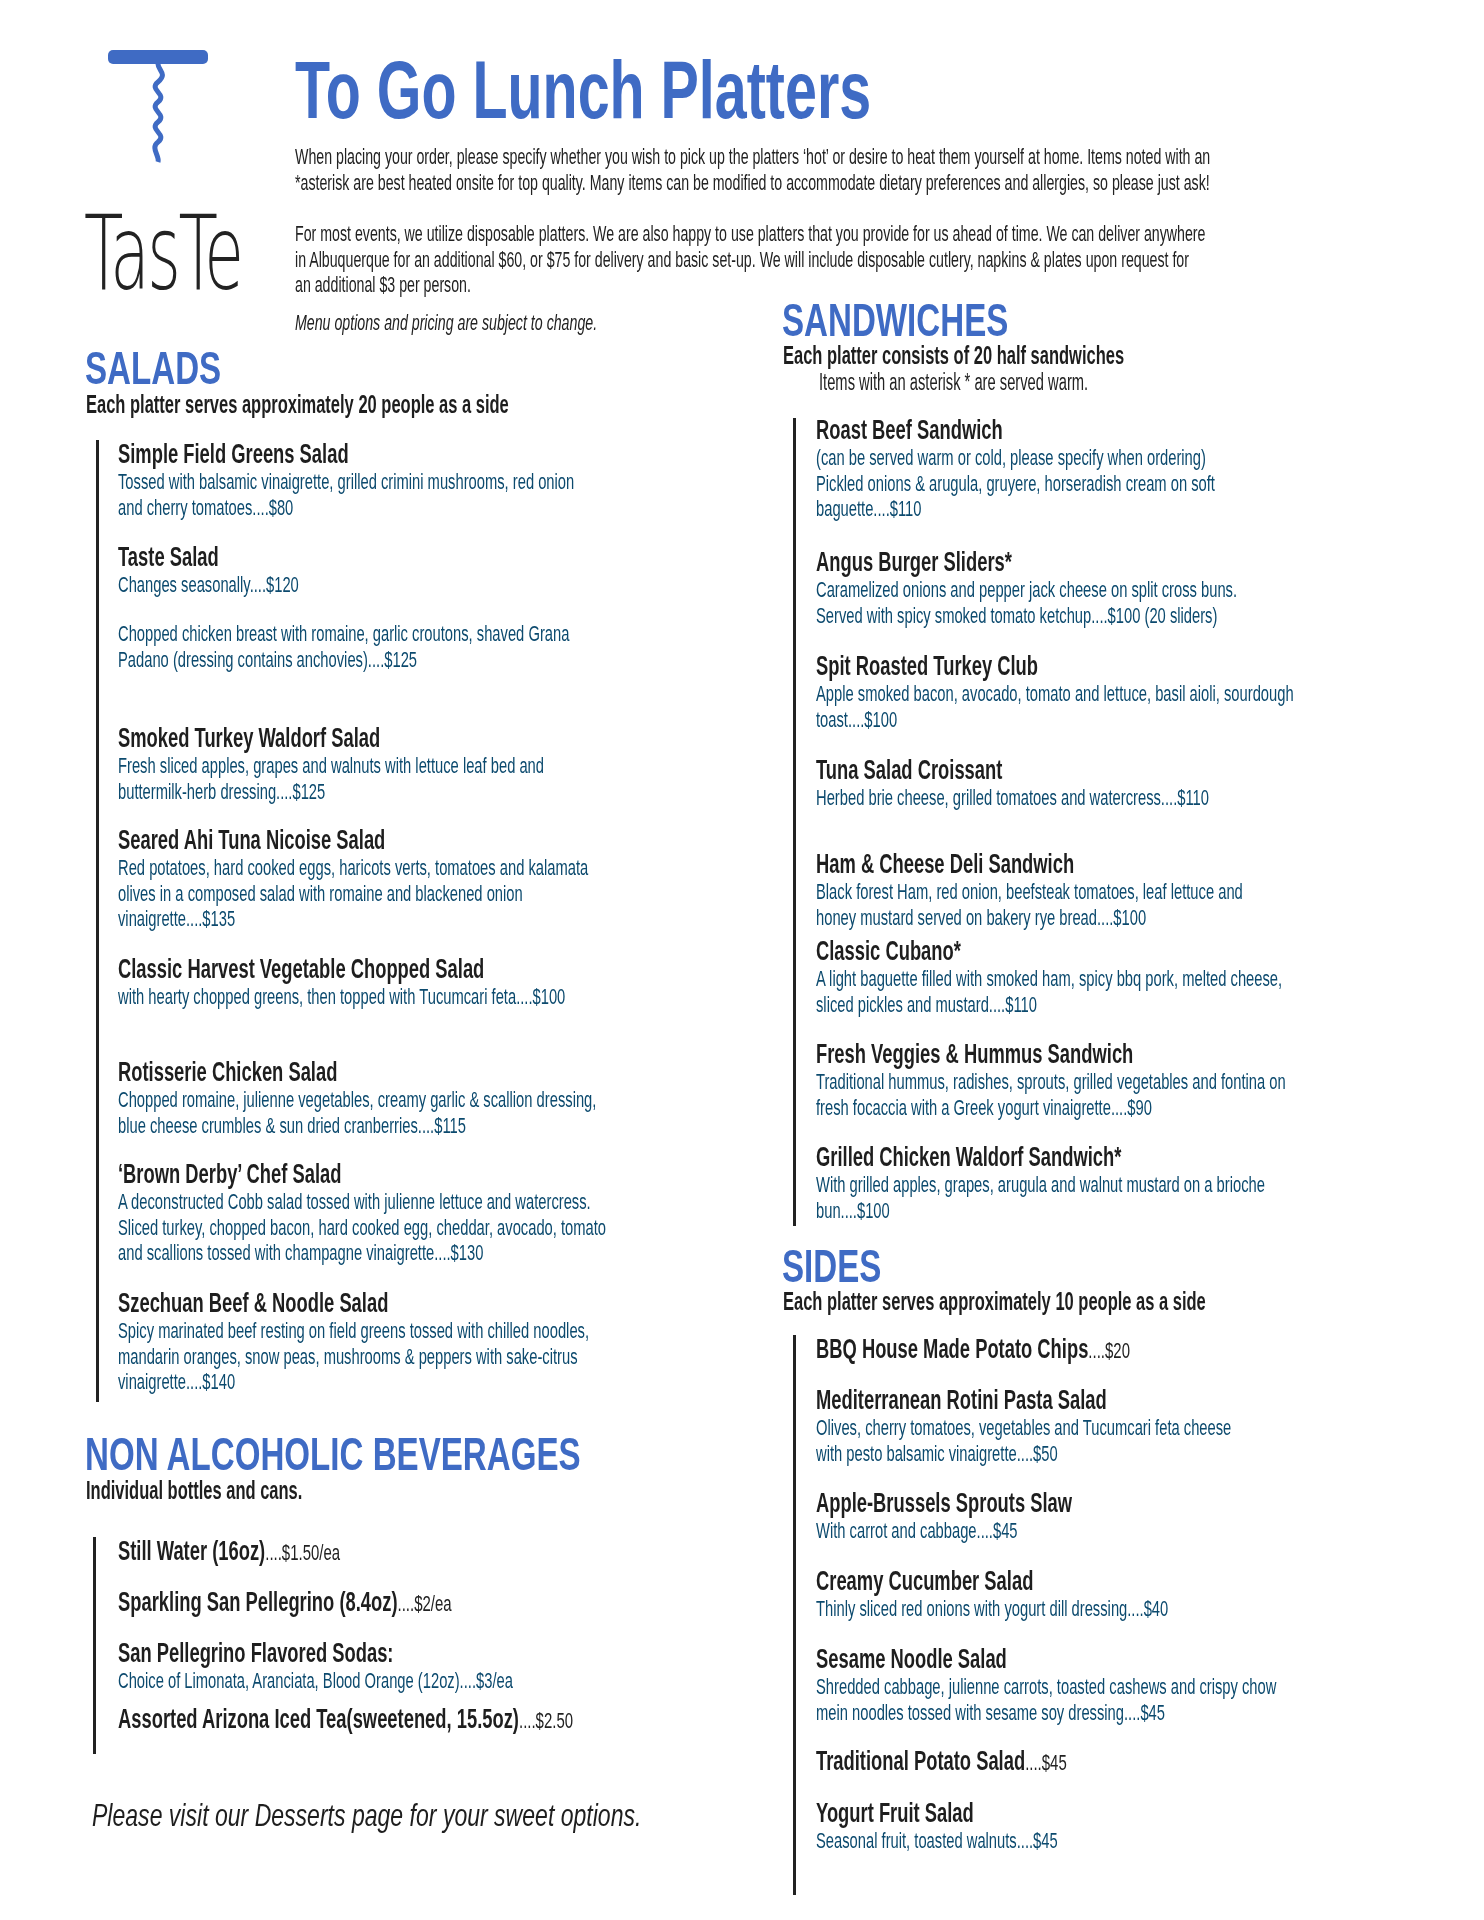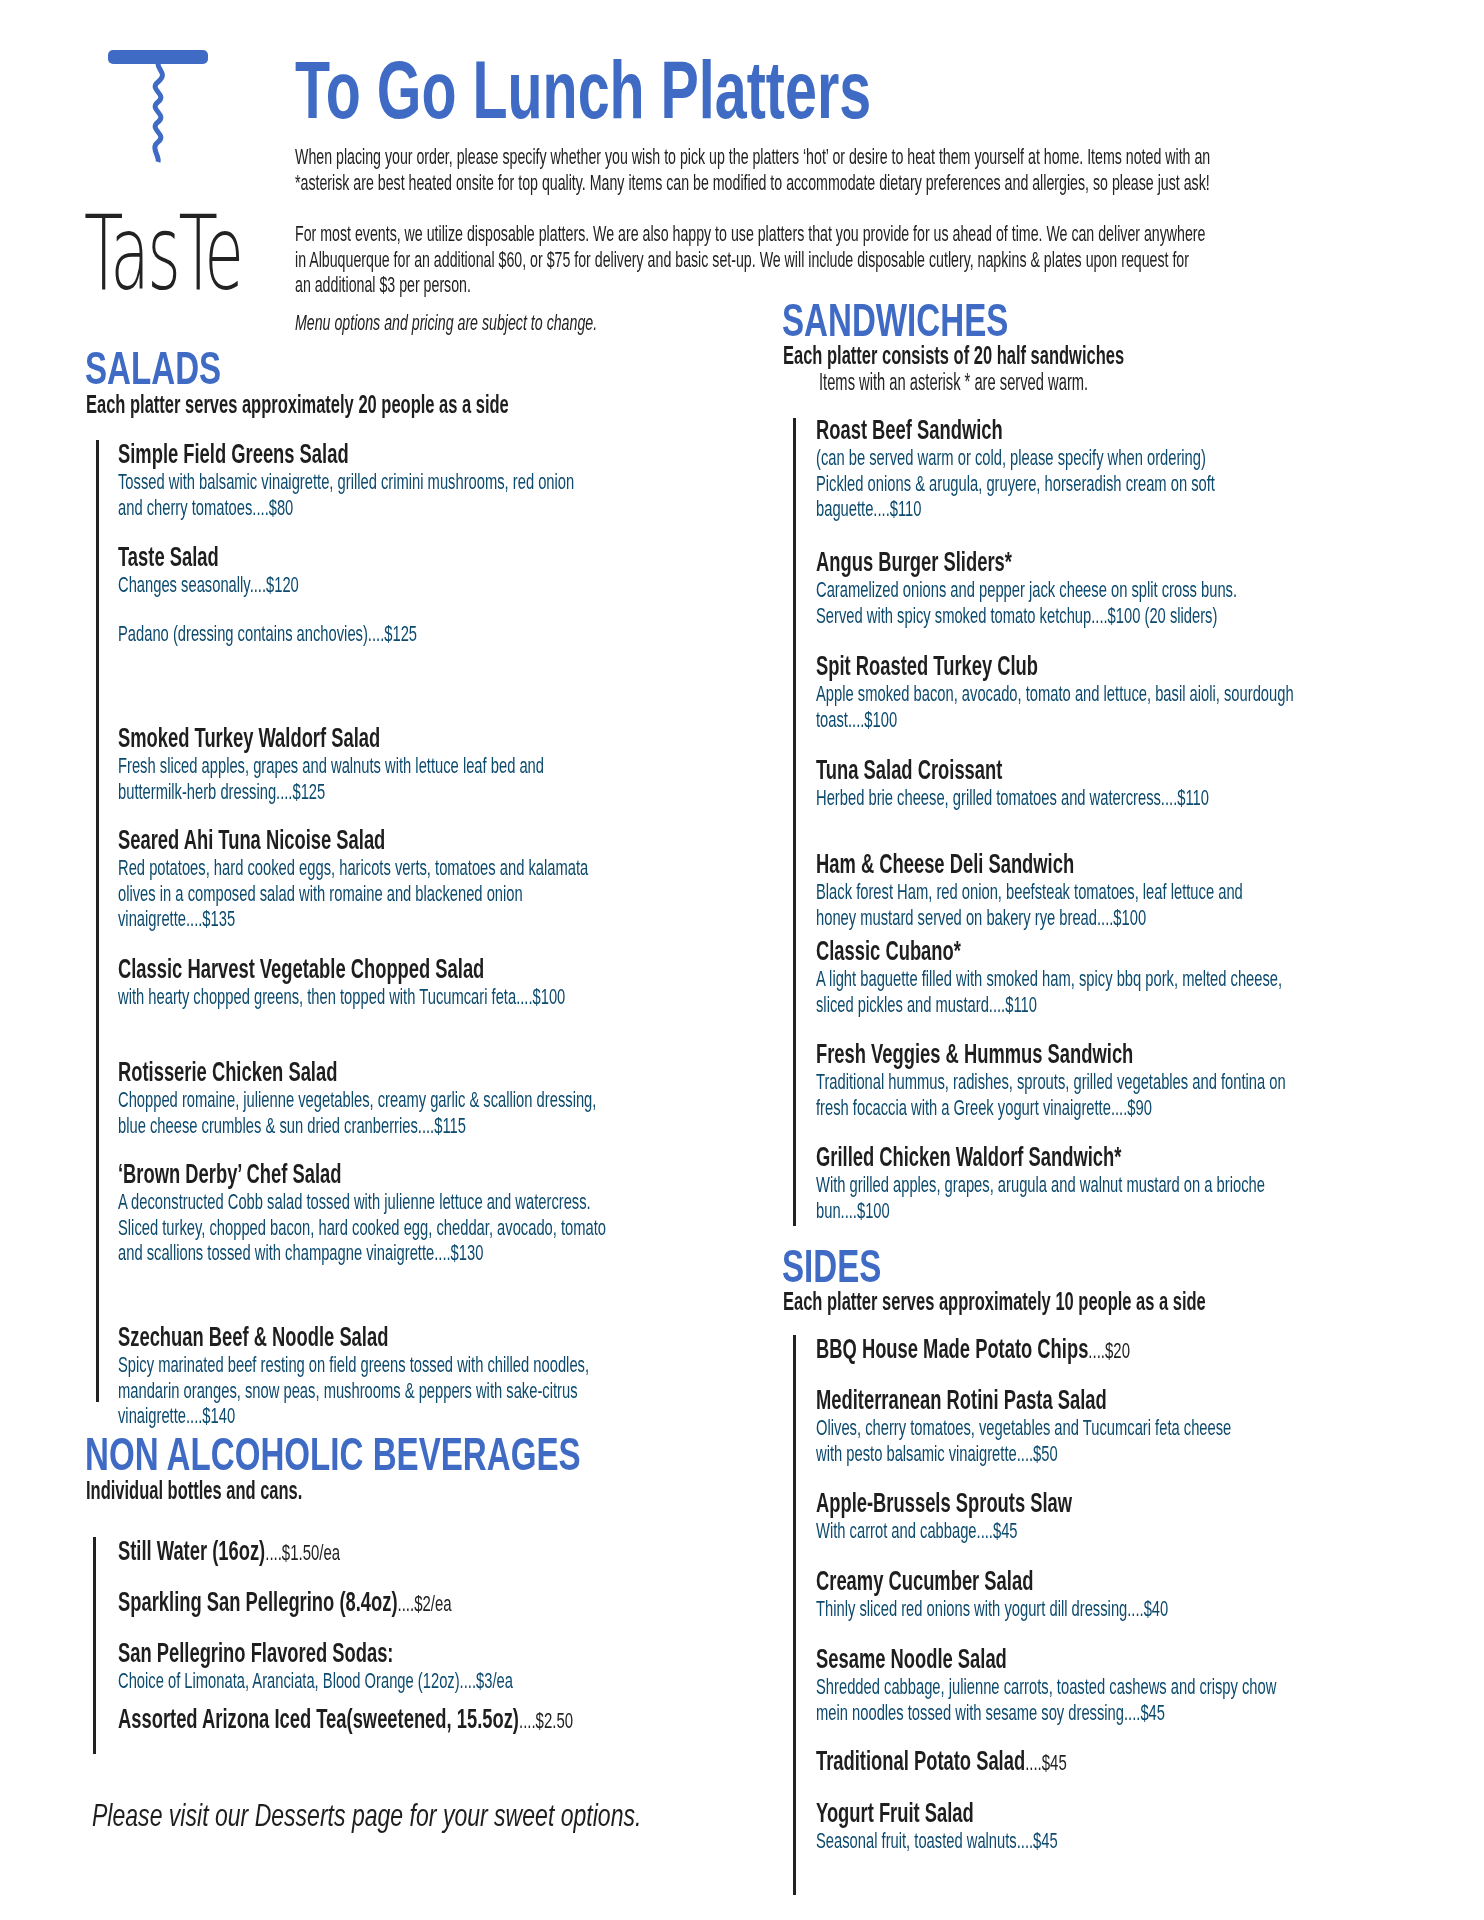--- a/index.html
+++ b/index.html
@@ -58,20 +58,21 @@
 <div class="item" style="left:118px;top:440px;">
   <span class="iname"><span class="n">Simple Field Greens Salad</span></span>
   <span class="idesc"><span class="n">Tossed with balsamic vinaigrette, grilled crimini mushrooms, red onion</span></span>
   <span class="idesc"><span class="n">and cherry tomatoes....$80</span></span>
 </div>
 <div class="item" style="left:118px;top:543px;">
   <span class="iname"><span class="n">Taste Salad</span></span>
   <span class="idesc"><span class="n">Changes seasonally....$120</span></span>
 </div>
 <div class="item" style="left:118px;top:621px;">
+  <span class="idesc"><span class="n">Chopped chicken breast with romaine, garlic croutons, shaved Grana</span></span>
   <span class="idesc"><span class="n">Padano (dressing contains anchovies)....$125</span></span>
 </div>
 <div class="item" style="left:118px;top:724px;">
   <span class="iname"><span class="n">Smoked Turkey Waldorf Salad</span></span>
   <span class="idesc"><span class="n">Fresh sliced apples, grapes and walnuts with lettuce leaf bed and</span></span>
   <span class="idesc"><span class="n">buttermilk-herb dressing....$125</span></span>
 </div>
 <div class="item" style="left:118px;top:826px;">
   <span class="iname"><span class="n">Seared Ahi Tuna Nicoise Salad</span></span>
   <span class="idesc"><span class="n">Red potatoes, hard cooked eggs, haricots verts, tomatoes and kalamata</span></span>
@@ -86,21 +87,21 @@
   <span class="iname"><span class="n">Rotisserie Chicken Salad</span></span>
   <span class="idesc"><span class="n">Chopped romaine, julienne vegetables, creamy garlic &amp; scallion dressing,</span></span>
   <span class="idesc"><span class="n">blue cheese crumbles &amp; sun dried cranberries....$115</span></span>
 </div>
 <div class="item" style="left:118px;top:1160px;">
   <span class="iname"><span class="n">‘Brown Derby’ Chef Salad</span></span>
   <span class="idesc"><span class="n">A deconstructed Cobb salad tossed with julienne lettuce and watercress.</span></span>
   <span class="idesc"><span class="n">Sliced turkey, chopped bacon, hard cooked egg, cheddar, avocado, tomato</span></span>
   <span class="idesc"><span class="n">and scallions tossed with champagne vinaigrette....$130</span></span>
 </div>
-<div class="item" style="left:118px;top:1289px;margin-top:34px;">
+<div class="item" style="left:118px;top:1289px;">
   <span class="iname"><span class="n">Szechuan Beef &amp; Noodle Salad</span></span>
   <span class="idesc"><span class="n">Spicy marinated beef resting on field greens tossed with chilled noodles,</span></span>
   <span class="idesc"><span class="n">mandarin oranges, snow peas, mushrooms &amp; peppers with sake-citrus</span></span>
   <span class="idesc"><span class="n">vinaigrette....$140</span></span>
 </div>
 
 <div class="abs sec-h blue" style="left:85px;top:1430px;"><span class="n">NON ALCOHOLIC BEVERAGES</span></div>
 <div class="abs sec-sub" style="left:86px;top:1476px;"><span class="n">Individual bottles and cans.</span></div>
 <div class="abs bar" style="left:93px;top:1537px;height:217px;"></div>
 

